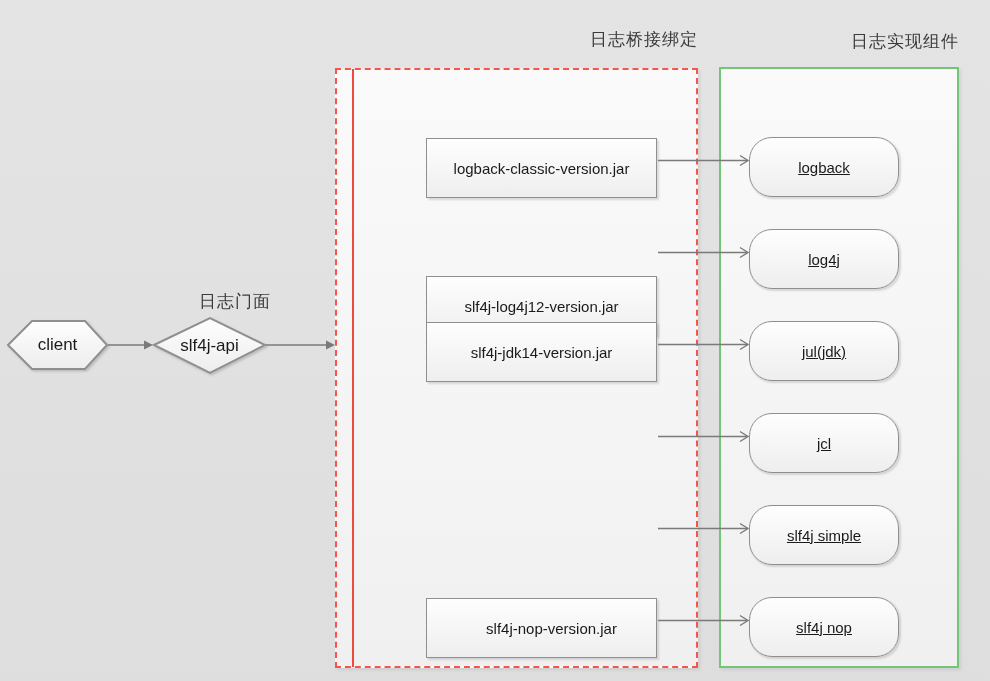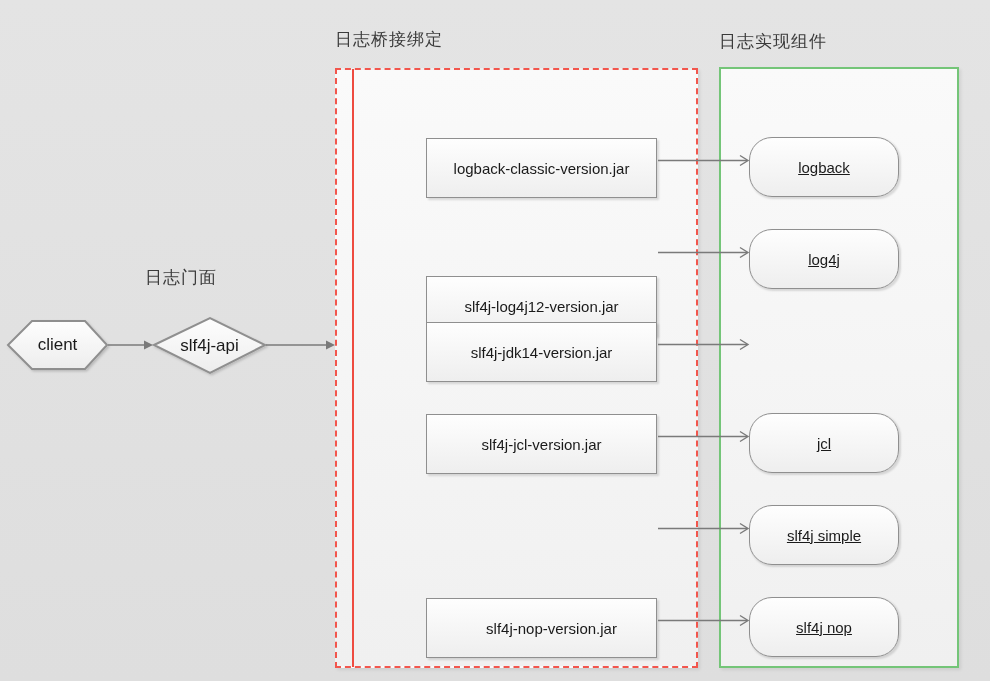--- a/index.html
+++ b/index.html
@@ -14,26 +14,26 @@
     background:linear-gradient(180deg,#fafafa 0%,#f0f0f0 100%);
     box-shadow:2px 2px 3px rgba(0,0,0,0.08);
   }
   #bridge-panel{left:335px;width:363px;border:2px dashed #f2564d;}
   #bridge-inner-line{
     position:absolute;left:352px;top:69px;width:2px;height:598px;
     background:#ee4b40;
   }
   #impl-panel{left:719px;width:240px;border:2px solid #74c578;top:67px;height:601px;}
   .heading{
-    position:absolute;font-size:17px;color:#3b3b3b;text-align:left;
+    position:absolute;font-size:17px;color:#3b3b3b;text-align:right;
     letter-spacing:1px;
   }
   #heading-bridge{left:335px;width:363px;top:28px;}
   #heading-impl{left:719px;width:240px;top:30px;}
-  #heading-facade{left:145px;width:126px;top:266px;}
+  #heading-facade{left:145px;width:126px;top:290px;}
   .jar-box{
     position:absolute;left:426px;width:231px;height:60px;
     background:linear-gradient(180deg,#fefefe 0%,#eeeeee 100%);
     border:1px solid #8f8f8f;
     display:flex;align-items:center;justify-content:center;
     font-size:15px;color:#1a1a1a;
     box-shadow:1.5px 1.5px 2px rgba(0,0,0,0.13);
   }
   .capsule{
     position:absolute;left:749px;width:150px;height:60px;border-radius:23px;
@@ -74,32 +74,32 @@
 
   <div class="jar-box r1">
       <span>logback-classic-version.jar</span>
     </div>
   <div class="jar-box r2">
       <span>slf4j-log4j12-version.jar</span>
     </div>
   <div class="jar-box r3">
       <span>slf4j-jdk14-version.jar</span>
     </div>
-  <div class="jar-box r4">
-      <span>slf4j-jcl-version.jar</span>
-    </div>
   <div class="jar-box r6">
       <span>slf4j-nop-version.jar</span>
     </div>
 
   <div class="capsule r1">
       <span>logback</span>
     </div>
   <div class="capsule r2">
       <span>log4j</span>
+    </div>
+  <div class="capsule r3">
+      <span>jul(jdk)</span>
     </div>
   <div class="capsule r4">
       <span>jcl</span>
     </div>
   <div class="capsule r5">
       <span>slf4j simple</span>
     </div>
   <div class="capsule r6">
       <span>slf4j nop</span>
     </div>

